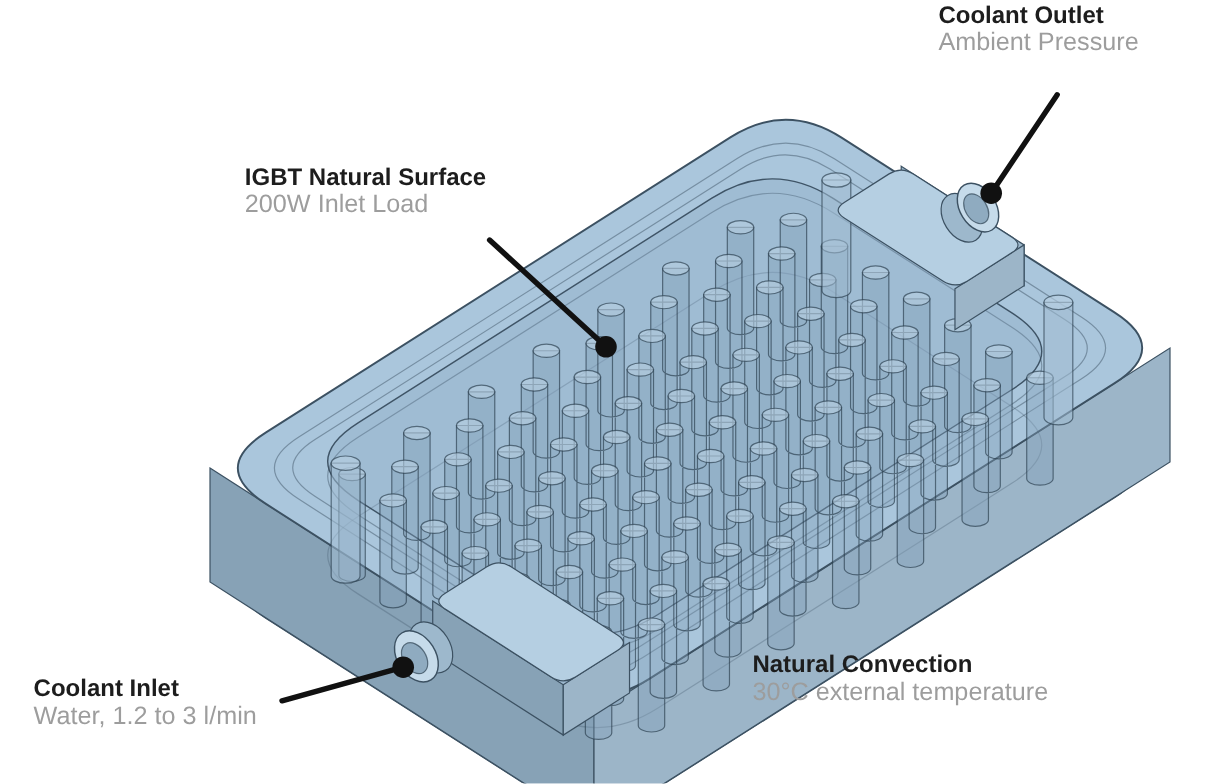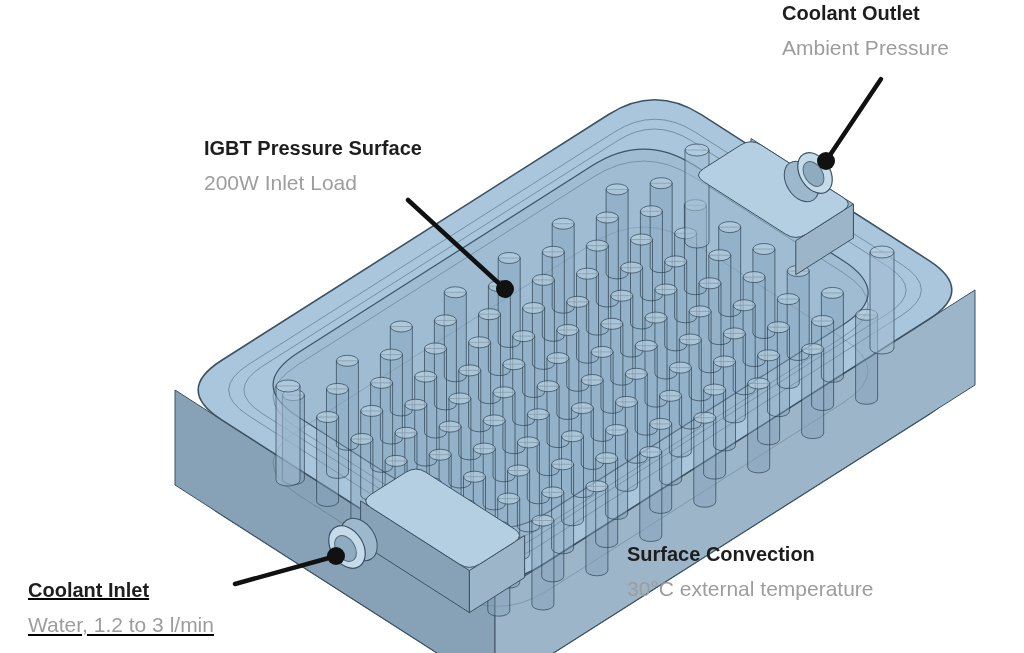--- a/index.html
+++ b/index.html
@@ -1,24 +1,24 @@
 <!DOCTYPE html>
 <html><head>
 <meta charset="utf-8">
 <style>
   html,body{margin:0;padding:0;background:#ffffff;}
   #stage{position:relative;width:1024px;height:653px;overflow:hidden;background:#ffffff;
          font-family:"Liberation Sans",sans-serif;}
   #scene{position:absolute;left:0;top:0;}
   .callout{position:absolute;white-space:nowrap;}
   .callout .t{font-weight:700;font-size:20px;line-height:1.05;color:#1d1d1d;letter-spacing:0;}
-  .callout .s{font-weight:400;font-size:21px;line-height:1.1;color:#9d9d9d;margin-top:12px;}
+  .callout .s{font-weight:400;font-size:21px;line-height:1.1;color:#9d9d9d;margin-top:0;}
   #callout-igbt{left:204px;top:138px;}
   #callout-outlet{left:782px;top:3px;}
-  #callout-inlet{left:28px;top:580px;text-decoration:underline;}
+  #callout-inlet{left:28px;top:564px;}
   #callout-convection{left:627px;top:544px;}
 </style>
 </head>
 <body>
 
 <div id="stage">
   <svg id="scene" width="1024" height="653" viewBox="0 0 1024 653">
       <path d="M 221.3 514.7 Q 175.0 485.0 221.4 455.5 L 608.6 209.5 Q 655.0 180.0 701.3 209.7 L 928.7 355.3 Q 975.0 385.0 928.6 414.5 L 541.4 660.5 Q 495.0 690.0 448.7 660.3 Z" fill="#8ba6ba" stroke="#3c5162" stroke-width="1.6"></path>
       <path d="M 175.0 390.0 L 495.0 595.0 L 495.0 690.0 L 175.0 485.0 Z" fill="#87a2b6" stroke="#3c5162" stroke-width="1"></path>
       <path d="M 495.0 595.0 L 975.0 290.0 L 975.0 385.0 L 495.0 690.0 Z" fill="#9cb5c8" stroke="#3c5162" stroke-width="1"></path>
@@ -54,31 +54,31 @@
       <ellipse cx="345.5" cy="548.5" rx="14" ry="9.5" transform="rotate(58 345.5 548.5)" fill="#8fabc0" stroke="rgba(38,58,74,0.65)" stroke-width="1"></ellipse>
       <line x1="881" y1="79" x2="826" y2="161" stroke="#111111" stroke-width="4.5" stroke-linecap="round"></line>
       <circle cx="826" cy="161" r="9" fill="#111111"></circle>
       <line x1="408" y1="200" x2="505" y2="289" stroke="#111111" stroke-width="4.5" stroke-linecap="round"></line>
       <circle cx="505" cy="289" r="9" fill="#111111"></circle>
       <line x1="235" y1="584" x2="336" y2="556" stroke="#111111" stroke-width="4.5" stroke-linecap="round"></line>
       <circle cx="336" cy="556" r="9" fill="#111111"></circle>
     </svg>
 
   <div class="callout" id="callout-igbt">
-    <div class="t">IGBT Pressure Surface</div>
+    <div class="t">IGBT Natural Surface</div>
     <div class="s">200W Inlet Load</div>
   </div>
 
   <div class="callout" id="callout-outlet">
     <div class="t">Coolant Outlet</div>
     <div class="s">Ambient Pressure</div>
   </div>
 
   <div class="callout" id="callout-inlet">
     <div class="t">Coolant Inlet</div>
     <div class="s">Water, 1.2 to 3 l/min</div>
   </div>
 
   <div class="callout" id="callout-convection">
-    <div class="t">Surface Convection</div>
+    <div class="t">Natural Convection</div>
     <div class="s">30°C external temperature</div>
   </div>
 </div>
 
 </body></html>

